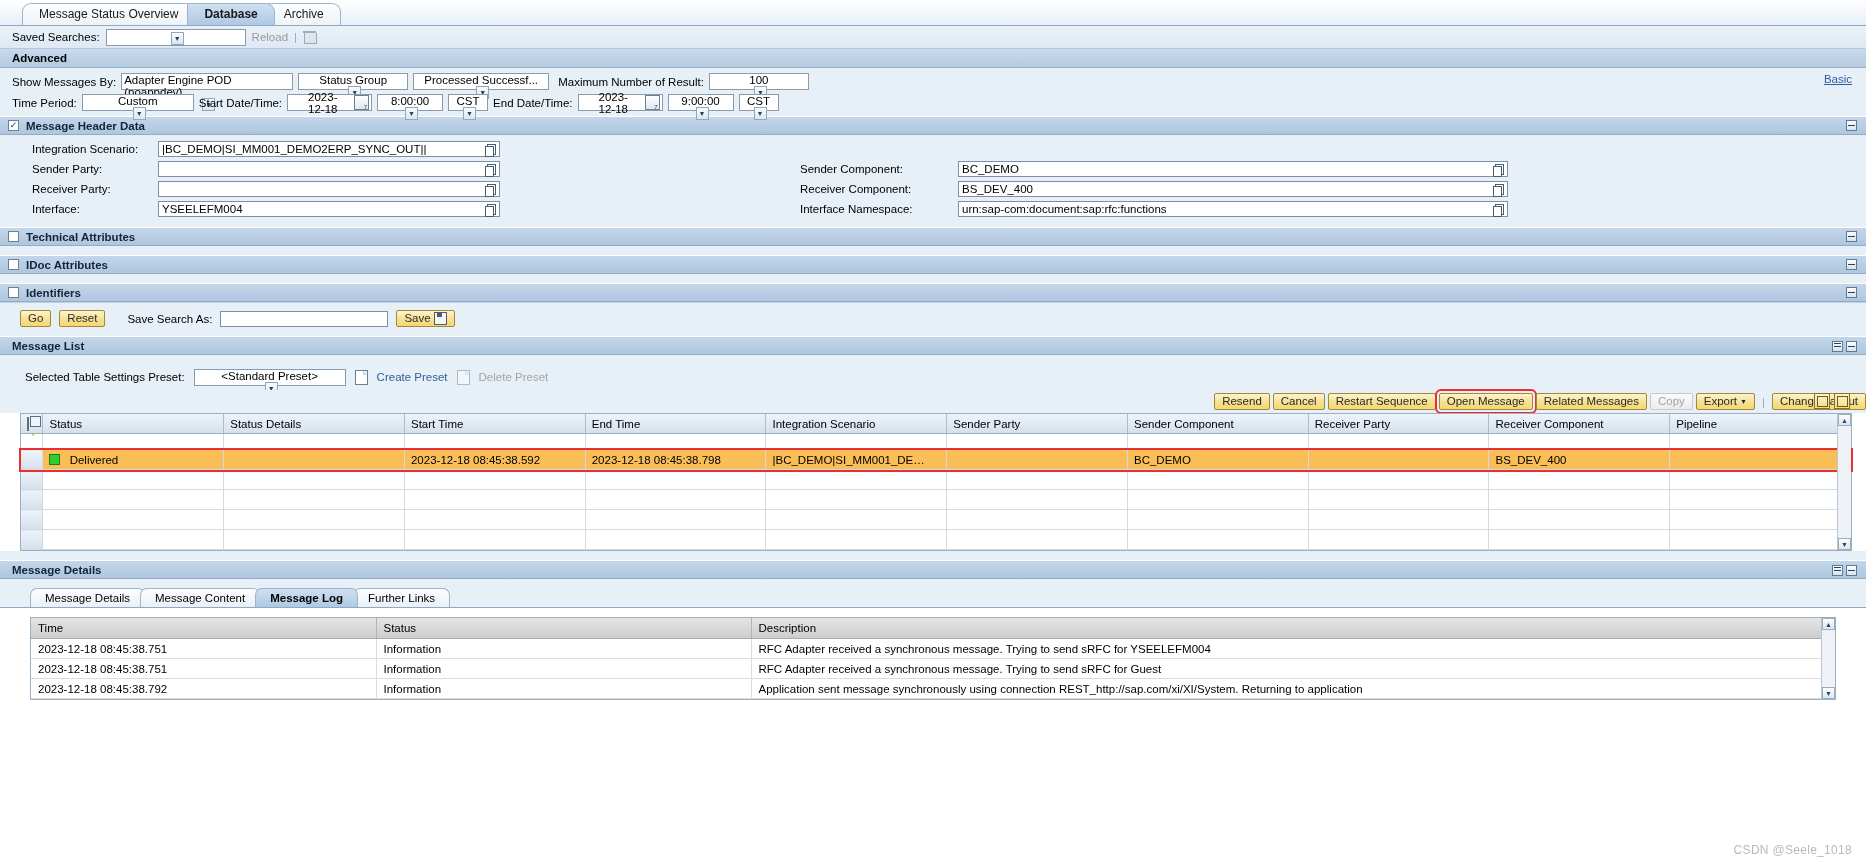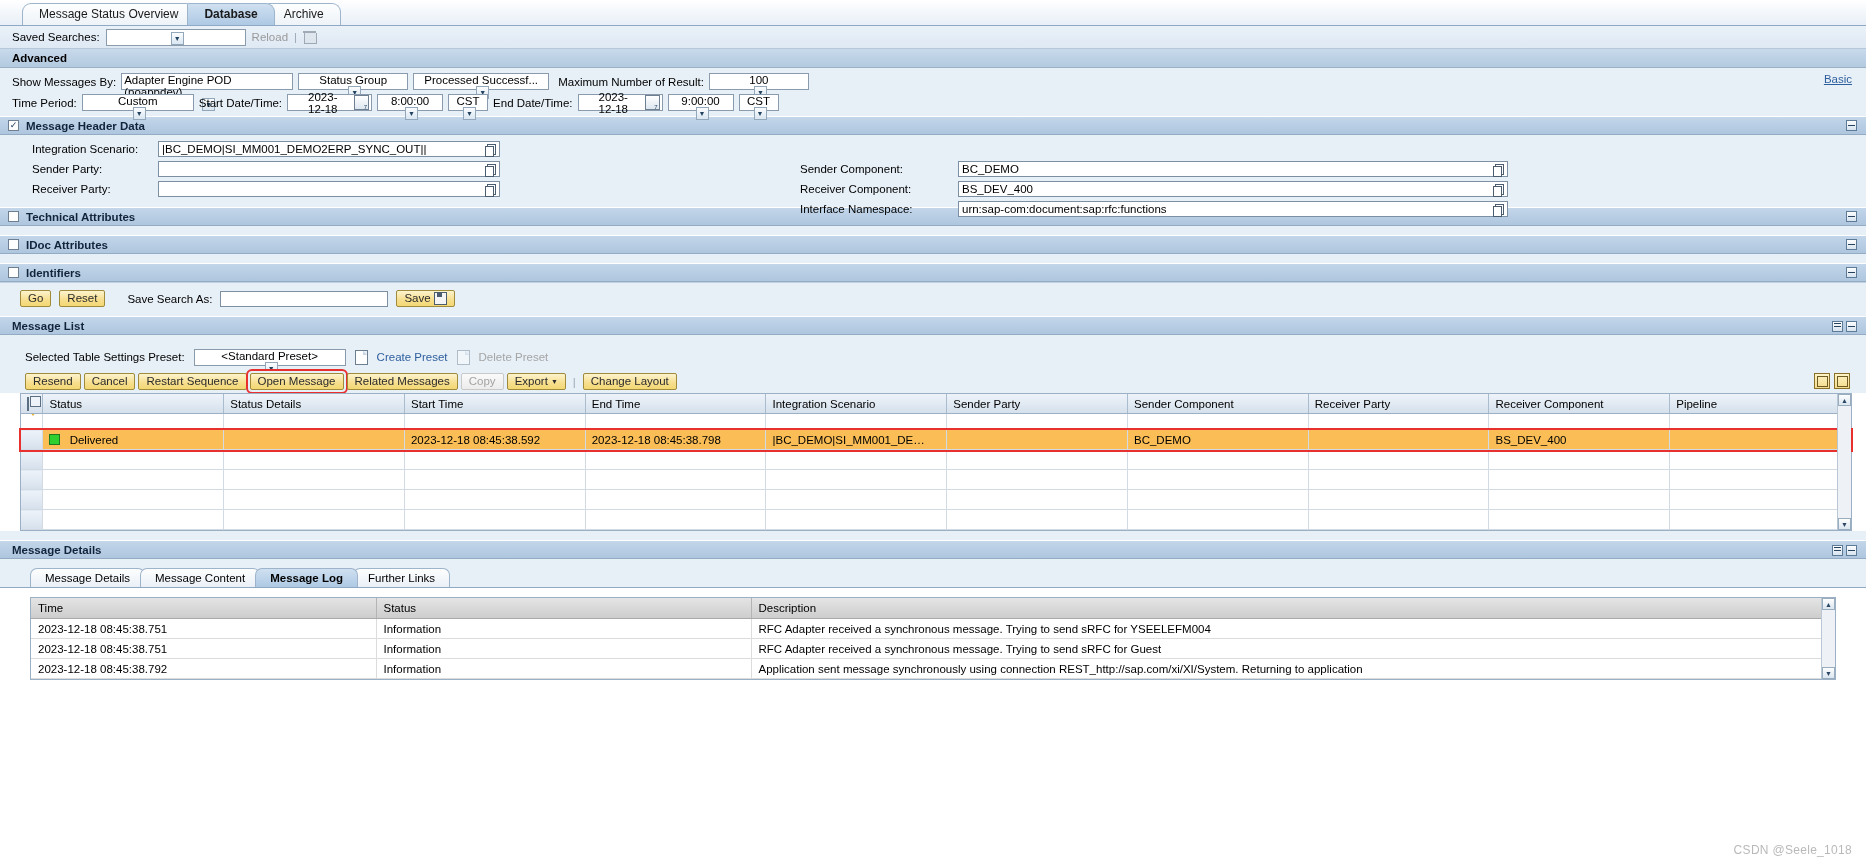--- a/index.html
+++ b/index.html
@@ -242,20 +242,21 @@
   }
   .docicon::after{
     content:"";position:absolute;right:0;top:0;border-width:0 4px 4px 0;
     border-style:solid;border-color:#c9d6e2 #e7eff7;
   }
   .toolbar{
     display:flex; align-items:center; gap:3px;
     padding: 3px 0 3px 25px;
     background:#e7eff7;
     position:relative;
+    justify-content:flex-end;
   }
   .hl-open{
     outline: 2px solid #e8312f;
     outline-offset: 2px;
   }
   .tbl-icons{
     position:absolute; right:16px; top:3px; display:flex; gap:4px;
   }
   .ticon{
     width:14px;height:14px;border:1px solid #8a6f2a;
@@ -454,20 +455,27 @@
       <span class="flabel">Sender Party:</span>
       <div class="finput" style="width:342px">
         <span class="txt"></span>
         <span class="f4"></span>
       </div>
     </div>
     <div class="fieldrow">
       <span class="flabel">Receiver Party:</span>
       <div class="finput" style="width:342px">
         <span class="txt"></span>
+        <span class="f4"></span>
+      </div>
+    </div>
+    <div class="fieldrow">
+      <span class="flabel">Interface:</span>
+      <div class="finput" style="width:342px">
+        <span class="txt">YSEELEFM004</span>
         <span class="f4"></span>
       </div>
     </div>
 
     <div class="rightcol">
       <div class="fieldrow" style="margin-top:20px">
         <span class="flabel" style="padding-left:0">Sender Component:</span>
         <div class="finput" style="width:550px">
           <span class="txt">BC_DEMO</span>
           <span class="f4"></span>

